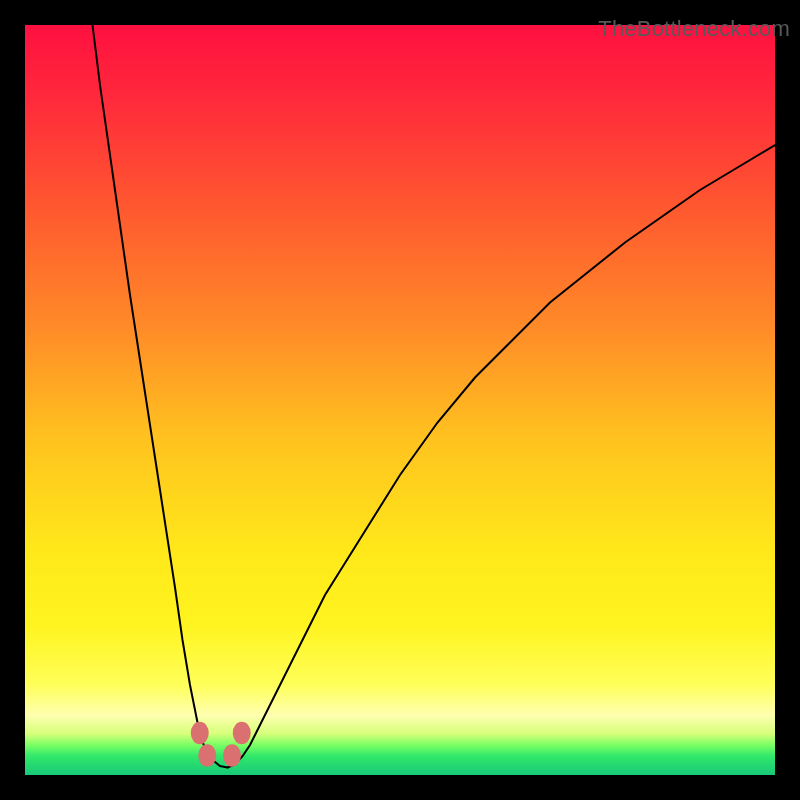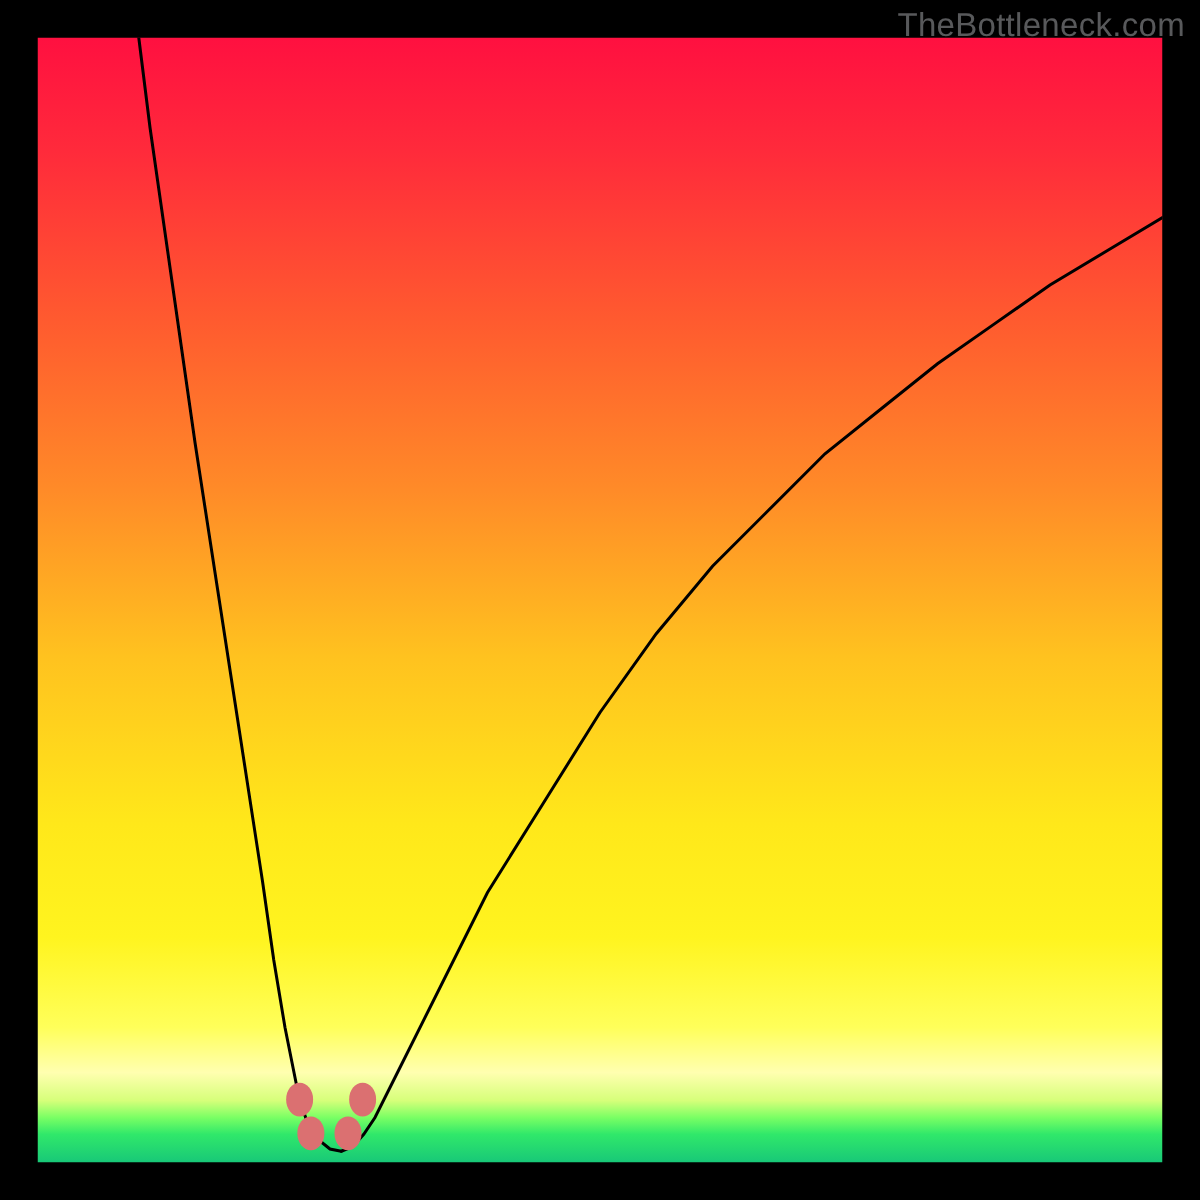--- a/index.html
+++ b/index.html
@@ -21,21 +21,21 @@
   }
   .plot {
     position: absolute;
     left: 0;
     top: 0;
     width: 750px;
     height: 750px;
   }
   .watermark {
     position: absolute;
-    top: 4px;
+    top: 16px;
     right: 10px;
     color: #58595b;
     font-size: 22px;
     font-weight: 500;
     letter-spacing: 0.2px;
   }
 </style>
 </head>
 <body>
 

